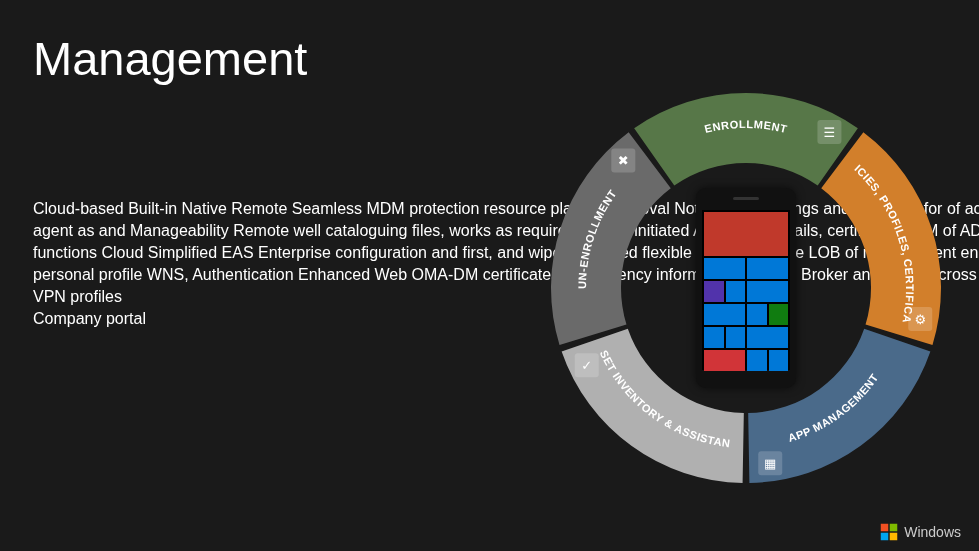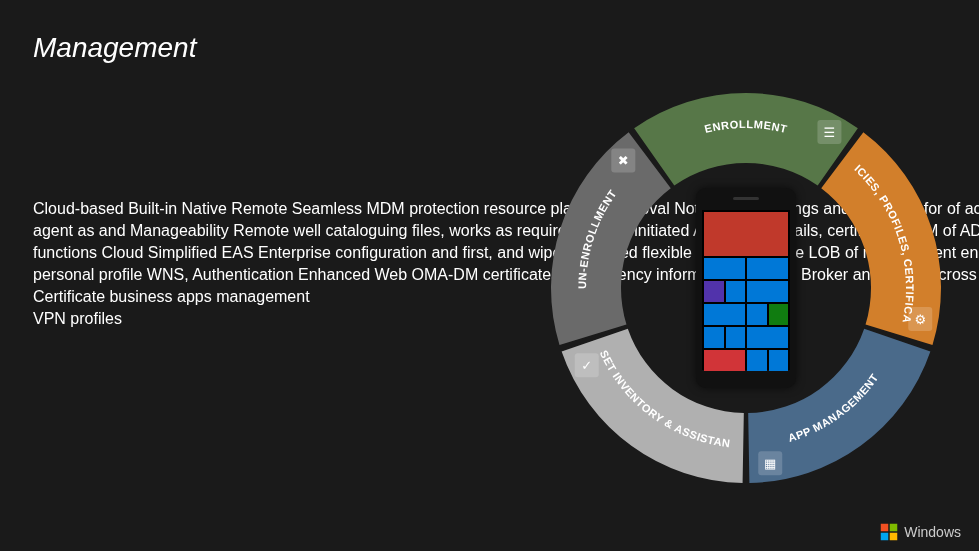--- a/index.html
+++ b/index.html
@@ -9,24 +9,23 @@
     background: #1a1a1a;
     font-family: "Segoe UI Light", "Segoe UI", sans-serif;
     color: #fff;
     position: relative;
     overflow: hidden;
   }
   .title {
     position: absolute;
     left: 33px;
     top: 32px;
-    font-size: 28px;
+    font-size: 47px;
     font-weight: 200;
     line-height: 1.15;
-    font-style: italic;
   }
   .text-stack {
     position: absolute;
     left: 33px;
     top: 198px;
     width: 440px;
     font-size: 16px;
     font-weight: 300;
     line-height: 1.35;
   }
@@ -96,26 +95,24 @@
       </div>
       <div class="row">
         <span class="overlay">agent as and Manageability Remote well cataloguing files, works as required. server-initiated Azure with emails, certificate MDM of AD devices. distribution Push content management</span>
       </div>
       <div class="row">
         <span class="overlay">functions Cloud Simplified EAS Enterprise configuration and first, and wiper simplified flexible removal device LOB of management enrollment apps, using using</span>
       </div>
       <div class="row">
         <span class="overlay">personal profile WNS, Authentication Enhanced Web OMA-DM certificates, consistency information protocol Broker and Office across documents</span>
       </div>
-      <div class="row">
-        <span class="overlay">Certificate business apps management</span>
-      </div>
     </div>
   <div id="plain-rows">
       <div>VPN profiles</div>
+      <div>Company portal</div>
     </div>
 </div>
 
 <div class="ring-wrap">
   <svg viewBox="0 0 420 420" id="ring-svg">
       <path d="M 98.152594911546 50.26535136364663 A 195 195 0 0 1 321.847405088454 50.2653513636466 L 281.69705454388077 107.60599446387603 A 125 125 0 0 0 138.30294545611923 107.60599446387604 Z" fill="#577748"></path>
       <defs>
         <path id="lp0" d="M 129.42028773827826 71.77225324914633 A 160 160 0 0 1 290.57971226172174 71.77225324914636"></path>
       </defs>
       <text font-size="11" font-weight="700" fill="#fff" letter-spacing="0.5"><textPath href="#lp0" startOffset="50%" text-anchor="middle">ENROLLMENT</textPath></text>

